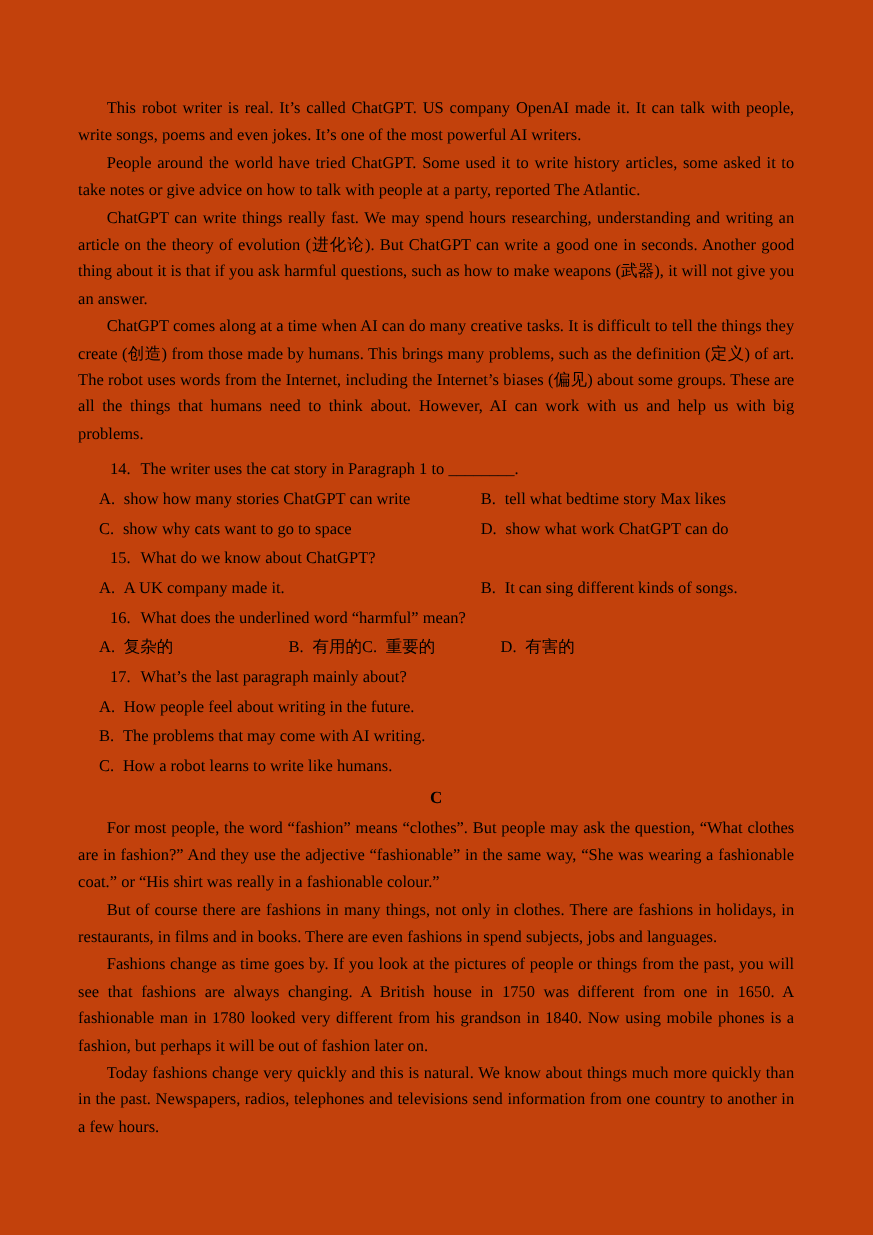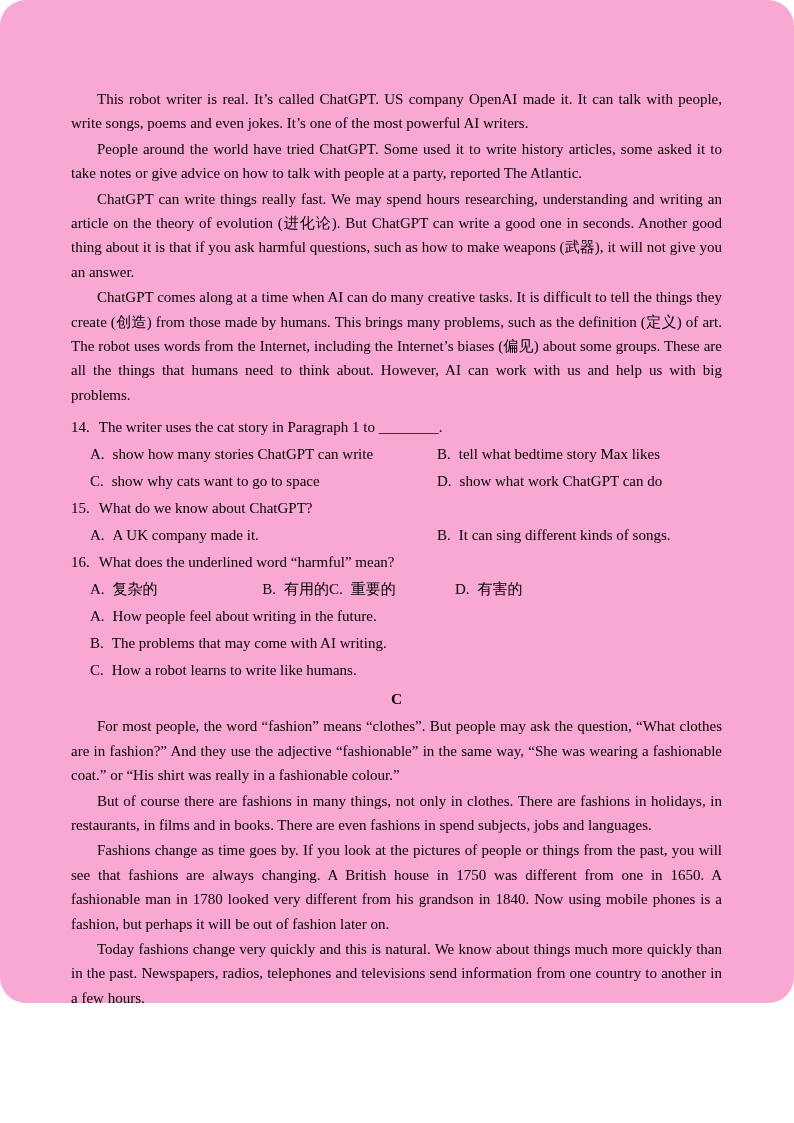--- a/index.html
+++ b/index.html
@@ -1,45 +1,44 @@
 <!DOCTYPE html>
 <html><head>
 <meta charset="utf-8">
 <style>
   html, body { margin: 0; padding: 0; background: #ffffff; }
   .page {
     position: relative;
     width: 794px;
-    height: 1003px;
-    background: #f9a8d4;
+    height: 1123px;
+    background: #c2410c;
     color: #000000;
     font-family: "Liberation Serif", "DejaVu Serif", serif;
     overflow: hidden;
-    border-radius: 26px;
   }
   .content {
     position: absolute;
     left: 71px;
     top: 87px;
     width: 651px;
     font-size: 15px;
   }
   p.para {
     margin: 0 0 1px 0;
     text-indent: 26px;
     text-align: justify;
     line-height: 24.4px;
   }
   .questions {
     margin-top: 7px;
     margin-bottom: 2px;
     line-height: 27px;
   }
   .question { margin: 0; }
-  .q-stem { white-space: nowrap; }
+  .q-stem { white-space: nowrap; margin-left: 29px; }
   .q-num { display: inline-block; margin-right: 9px; }
   .opts { padding-left: 19px; }
   .opts2 {
     display: grid;
     grid-template-columns: 347px 1fr;
   }
   .opts4 { display: flex; }
   .opts4 .opt:nth-child(1) { width: 107px; }
   .opts4 .opt:nth-child(2) { width: 132px; text-align: right; }
   .opts4 .opt:nth-child(3) { width: 126px; }
@@ -115,20 +114,23 @@
           <div class="opt">
             <span class="opt-label">C.</span><span class="opt-text">重要的</span>
           </div>
           <div class="opt">
             <span class="opt-label">D.</span><span class="opt-text">有害的</span>
           </div>
         </div>
       </div>
 
       <div class="question">
+        <div class="q-stem">
+          <span class="q-num">17.</span><span class="q-text">What’s the last paragraph mainly about?</span>
+        </div>
         <div class="opts optsV">
           <div class="opt">
             <span class="opt-label">A.</span><span class="opt-text">How people feel about writing in the future.</span>
           </div>
           <div class="opt">
             <span class="opt-label">B.</span><span class="opt-text">The problems that may come with AI writing.</span>
           </div>
           <div class="opt">
             <span class="opt-label">C.</span><span class="opt-text">How a robot learns to write like humans.</span>
           </div>

